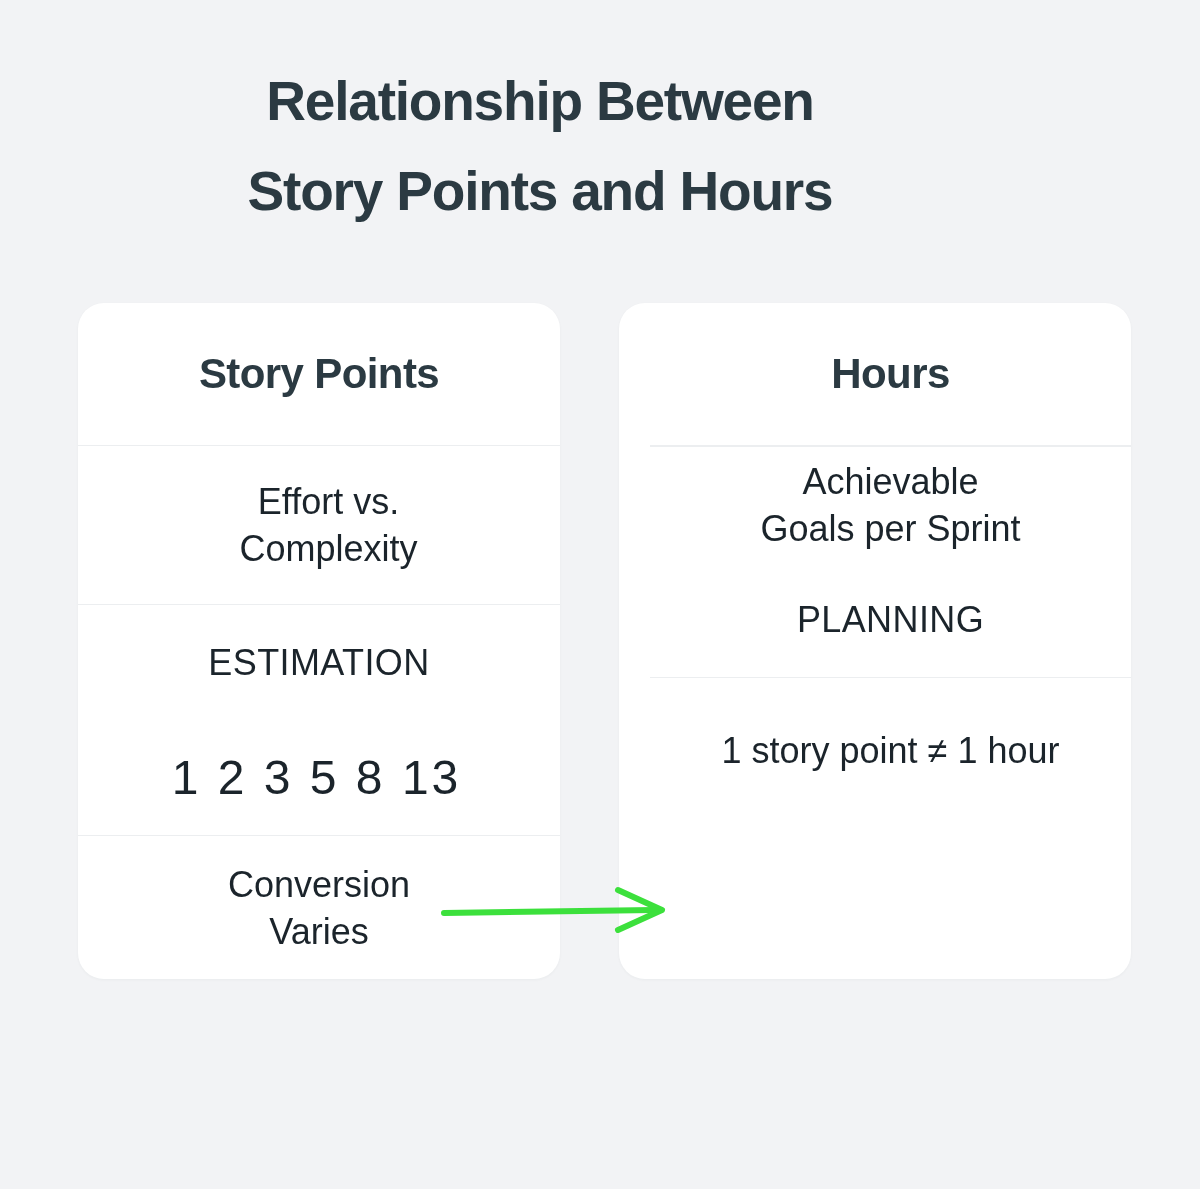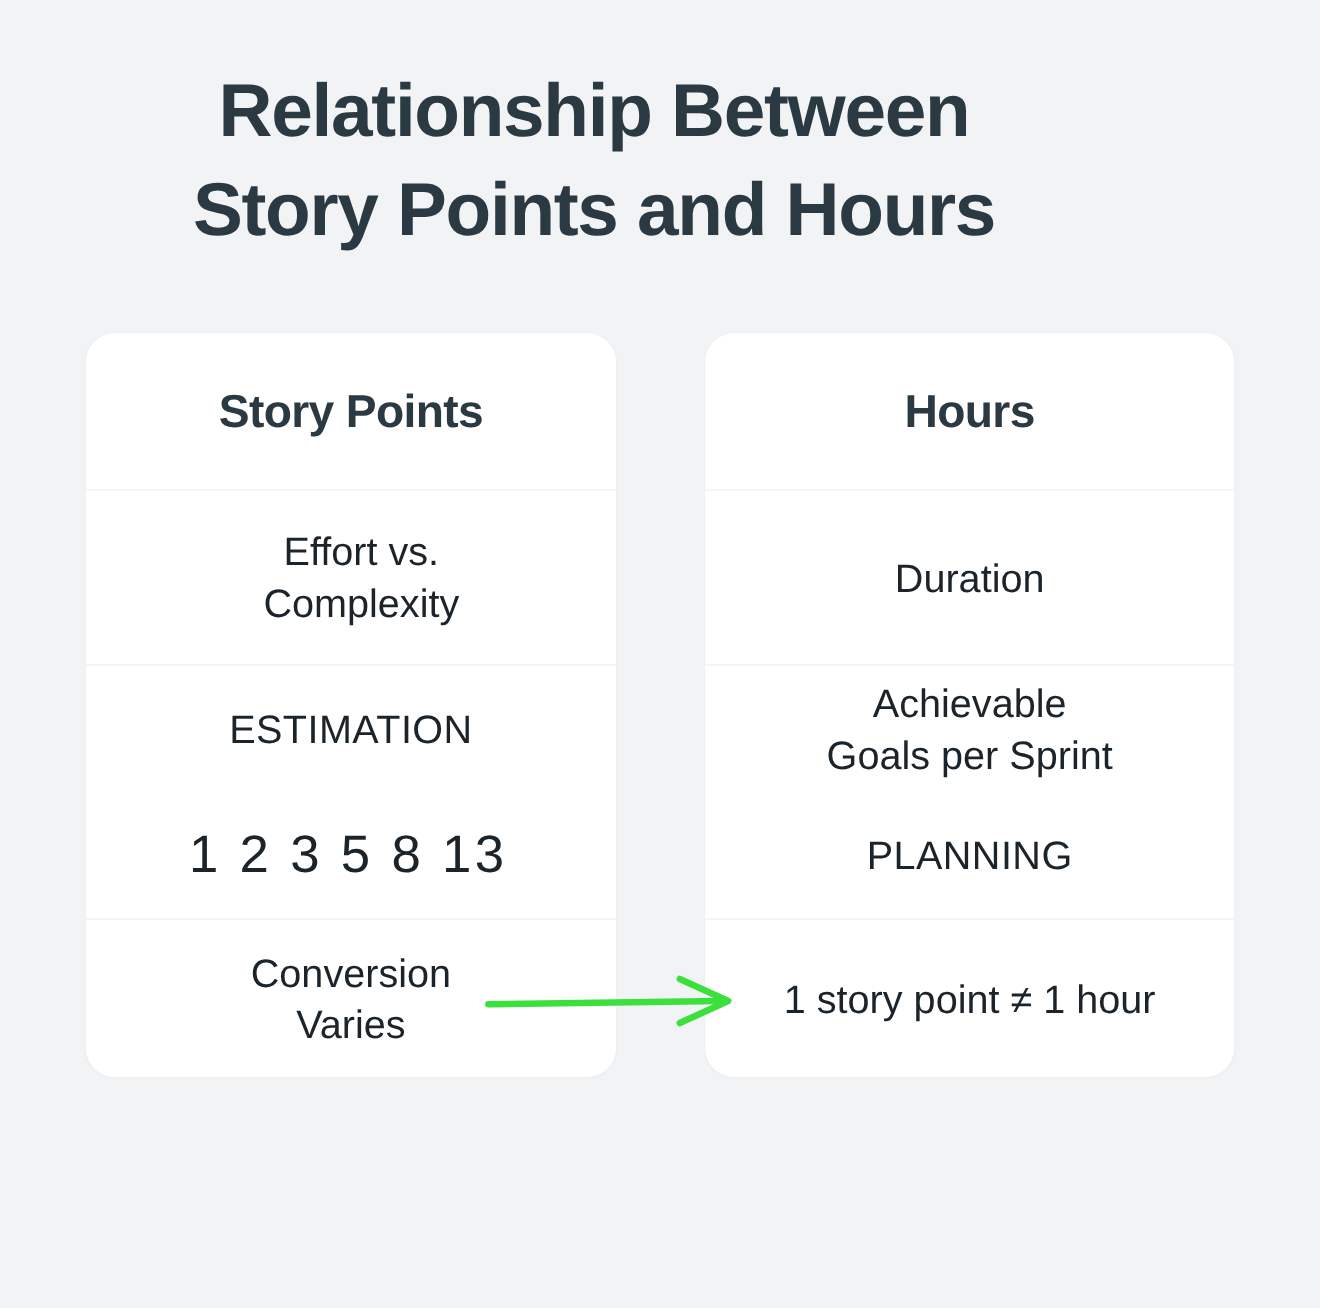--- a/index.html
+++ b/index.html
@@ -22,21 +22,21 @@
     height: 1189px;
   }
 
   
   .title {
     position: absolute;
     left: 0;
     top: 56px;
     width: 1080px;
     text-align: center;
-    font-size: 68px;
+    font-size: 55px;
     line-height: 90px;
     font-weight: bold;
     letter-spacing: -1.2px;
     color: #2b3a42;
     white-space: pre-line;
   }
 
   
   .cards {
     position: absolute;
@@ -53,23 +53,24 @@
     border-radius: 26px;
     box-shadow: 0 1px 3px rgba(30, 40, 50, 0.04);
     overflow: hidden;
   }
   .card-left {
     left: 0;
     width: 482px;
     height: 676px;
   }
   .card-right {
-    left: 563px;
+    left: 541px;
     width: 481px;
     height: 676px;
+    padding-left: 31px;
   }
 
   .card-header {
     display: flex;
     align-items: center;
     justify-content: center;
     font-size: 42px;
     font-weight: bold;
     letter-spacing: -0.6px;
     color: #2b3a42;
@@ -154,21 +155,20 @@
       <div class="divider"></div>
 
       <div class="cell r4">Conversion
 Varies</div>
     </div>
 
     <div class="card card-right">
       <div class="card-header">Hours</div>
       <div class="divider"></div>
 
-      <div class="cell r1">Duration</div>
       <div class="divider"></div>
 
       <div class="cell r3">Achievable
 Goals per Sprint</div>
 
       <div class="cell cell-caps r2">PLANNING</div>
       <div class="divider"></div>
 
       <div class="cell r4">1 story point ≠ 1 hour</div>
     </div>

